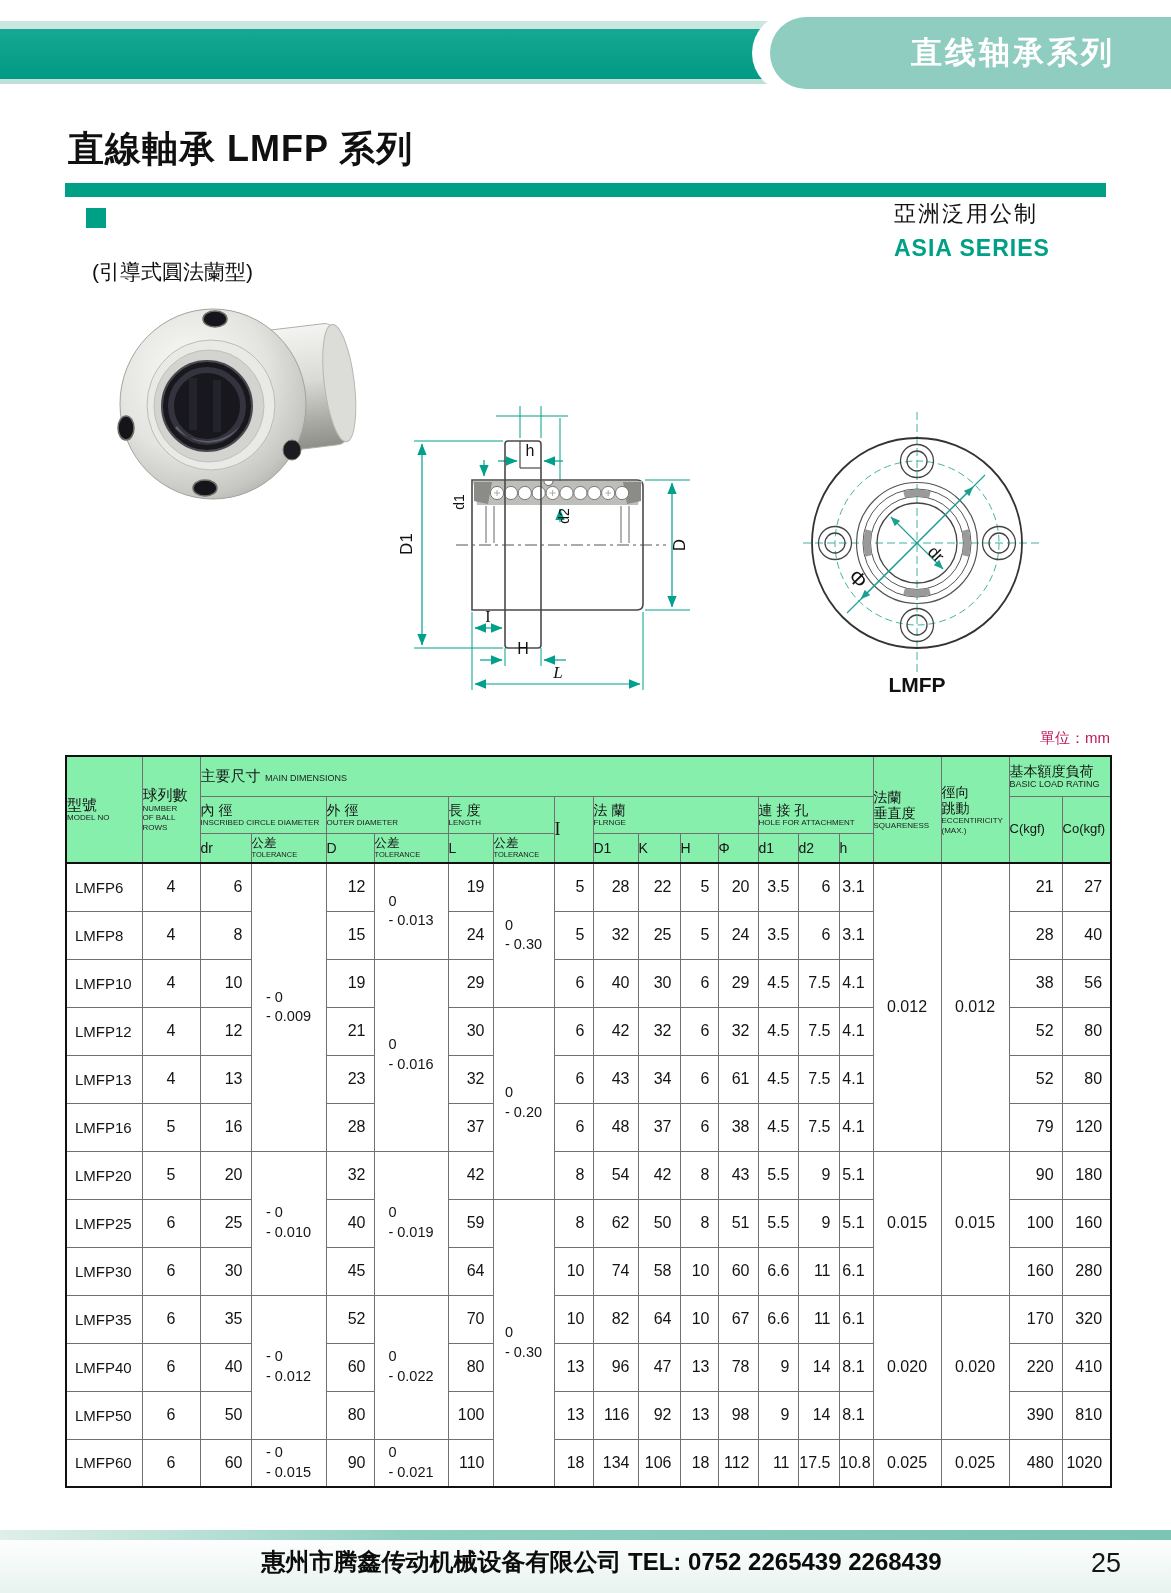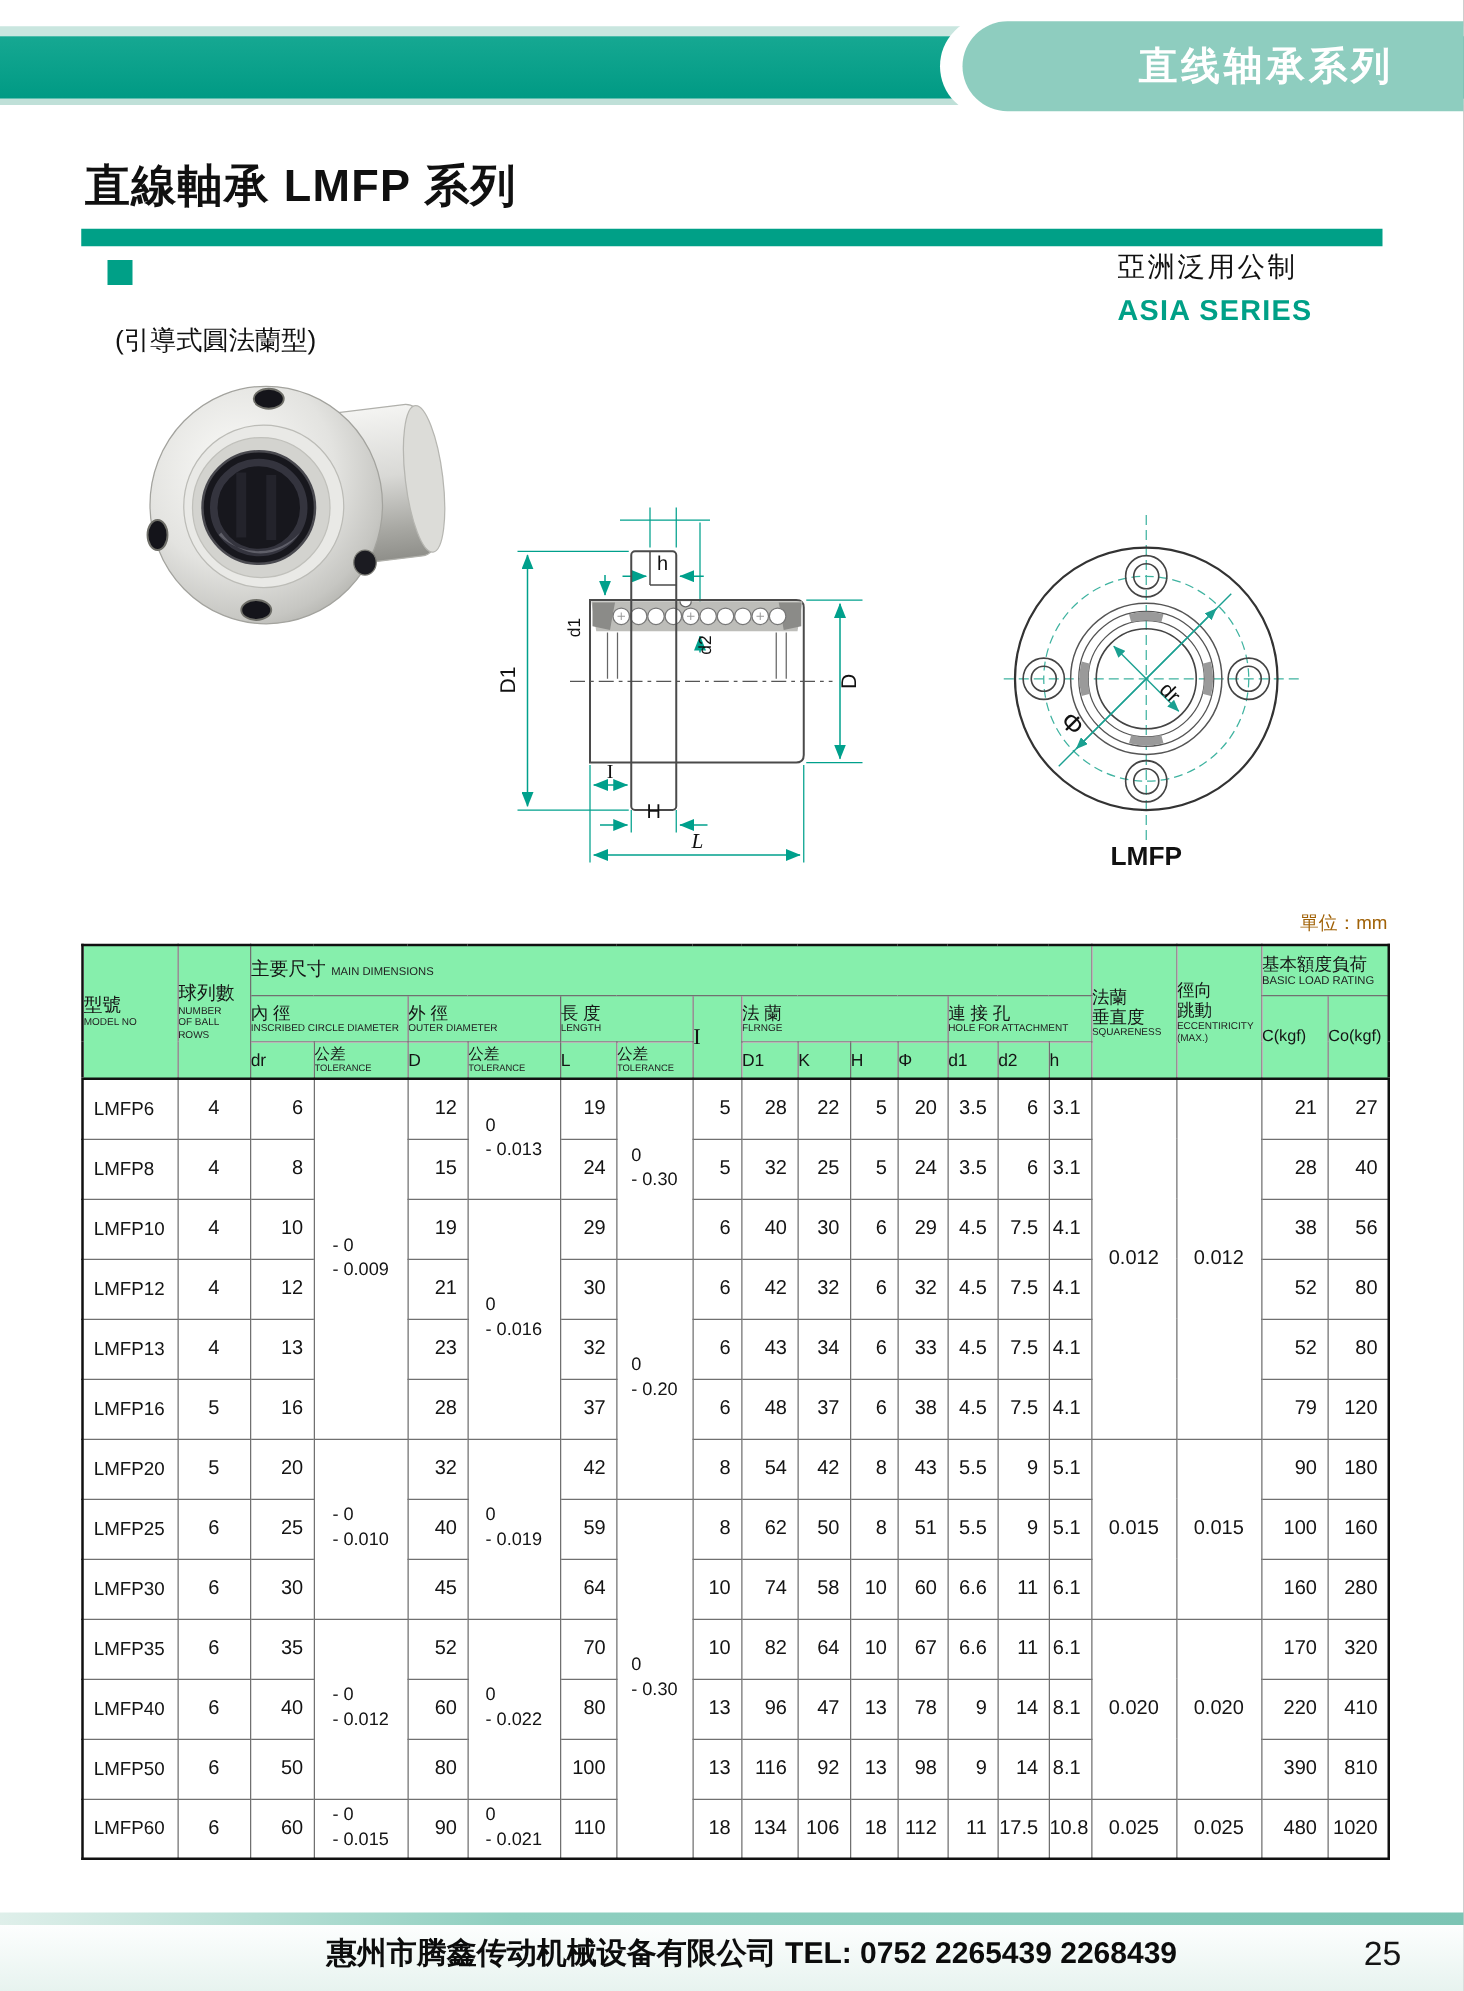--- a/index.html
+++ b/index.html
@@ -24,21 +24,21 @@
   .title-bar{position:absolute;left:65px;top:183px;width:1041px;height:14px;background:#00a087;}
   .model-row{position:absolute;left:86px;top:204px;display:flex;align-items:center;}
   .model-square{width:20px;height:20px;background:#00a087;margin-right:8px;margin-top:4px;}
   .model-name{font-size:39px;font-weight:bold;color:#0d0d0d;letter-spacing:1px;}
   .model-sub{position:absolute;left:92px;top:258px;font-size:21px;color:#111;}
   .region{position:absolute;left:878px;top:199px;margin-left:16px;}
   .region .cn{font-size:22px;color:#111;letter-spacing:2px;}
   .region .en{font-size:23px;font-weight:bold;color:#00a087;margin-top:6px;letter-spacing:1px;}
 
   
-  .unit-note{position:absolute;top:729px;left:65px;width:1045px;text-align:right;font-size:15px;color:#a16207;}
+  .unit-note{position:absolute;top:729px;left:65px;width:1045px;text-align:right;font-size:15px;color:#be185d;}
 
   
   .cat-table{position:absolute;left:65px;top:755px;width:1045px;border-collapse:collapse;table-layout:fixed;
              border:2px solid #111;}
   .cat-table td,.cat-table th{border:1px solid #707070;overflow:hidden;white-space:nowrap;padding:0;}
   .cat-table thead th{background:#86efac;font-weight:normal;vertical-align:middle;text-align:left;}
   .cat-table thead{border-bottom:2px solid #111;}
   .hcn{font-size:14px;color:#151515;line-height:1.15;}
   .hcn.big{font-size:15px;}
   .hen{font-size:8px;color:#222;line-height:1.2;letter-spacing:0;}
@@ -472,21 +472,21 @@
       <tr>
         <td class="c-model">LMFP13</td>
         <td class="c-ctr">4</td>
         <td class="c-num">13</td>
         <td class="c-num">23</td>
         <td class="c-num">32</td>
         <td class="c-num">6</td>
         <td class="c-num">43</td>
         <td class="c-num">34</td>
         <td class="c-num">6</td>
-        <td class="c-num">33</td>
+        <td class="c-num">61</td>
         <td class="c-num">4.5</td>
         <td class="c-num">7.5</td>
         <td class="c-num">4.1</td>
         <td class="c-num">52</td>
         <td class="c-num">80</td>
       </tr>
       <tr>
         <td class="c-model">LMFP16</td>
         <td class="c-ctr">5</td>
         <td class="c-num">16</td>

